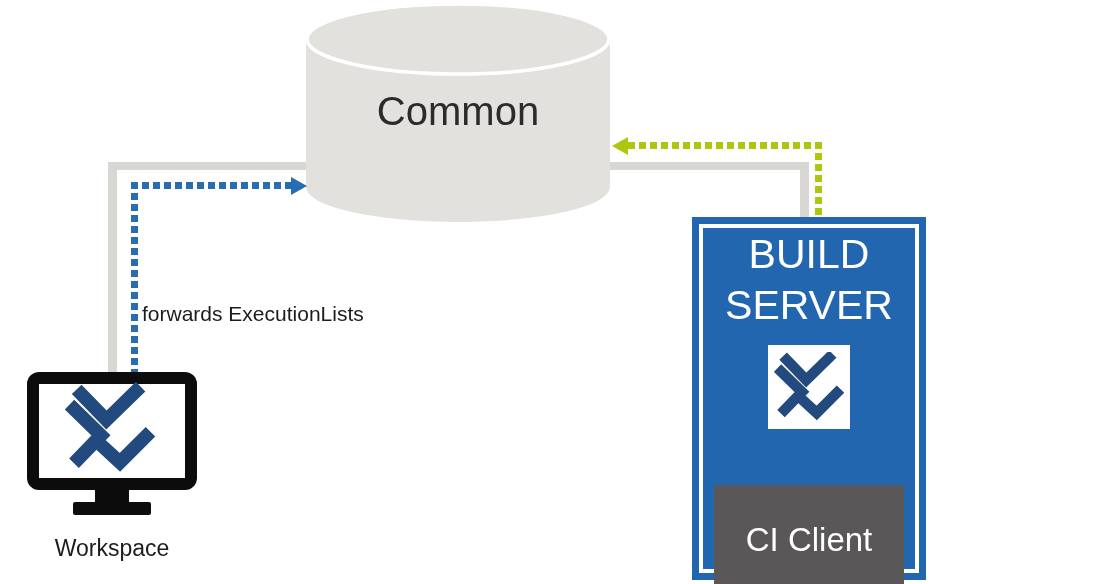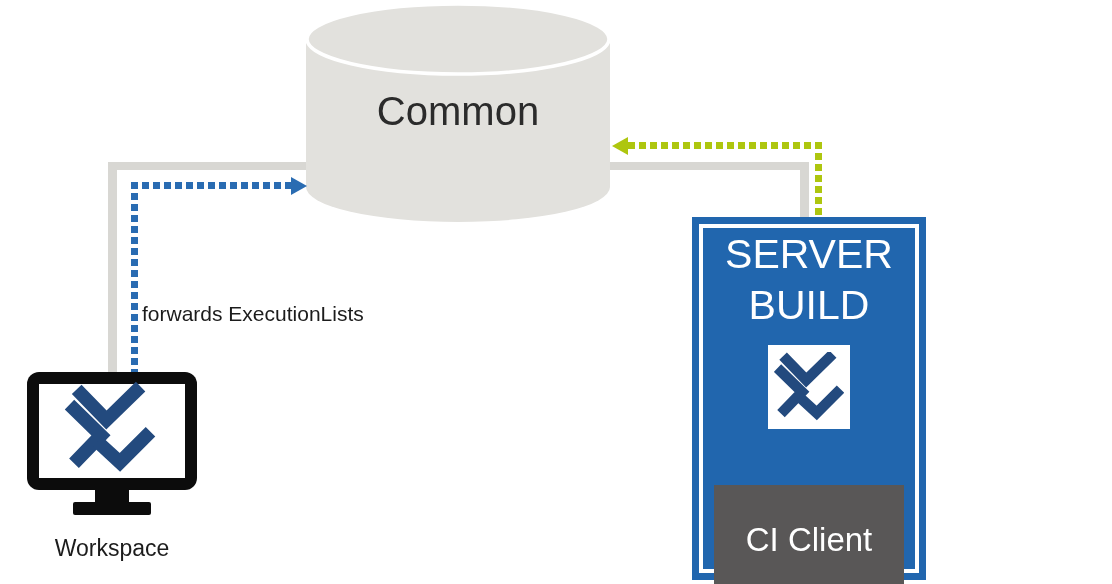--- a/index.html
+++ b/index.html
@@ -93,22 +93,22 @@
     <rect x="12" y="12" width="146" height="94" fill="#ffffff"></rect>
     <use href="#tosca-logo" transform="translate(38,12) scale(0.90)"></use>
     <rect x="68" y="118" width="34" height="14" fill="#0c0c0c"></rect>
     <rect x="46" y="130" width="78" height="13" rx="2" fill="#0c0c0c"></rect>
   </svg>
   <div class="ws-label">Workspace</div>
 
   <div class="build-box">
     <div class="build-inner-border"></div>
     <div class="build-title">
+      <div>BUILD</div>
       <div>SERVER</div>
-      <div>BUILD</div>
     </div>
     <div class="logo-tile">
       <svg width="70" height="70" viewBox="0 0 100 100">
         <use href="#tosca-logo"></use>
       </svg>
     </div>
     <div class="ci-box">
       <span>CI Client</span>
     </div>
   </div>

